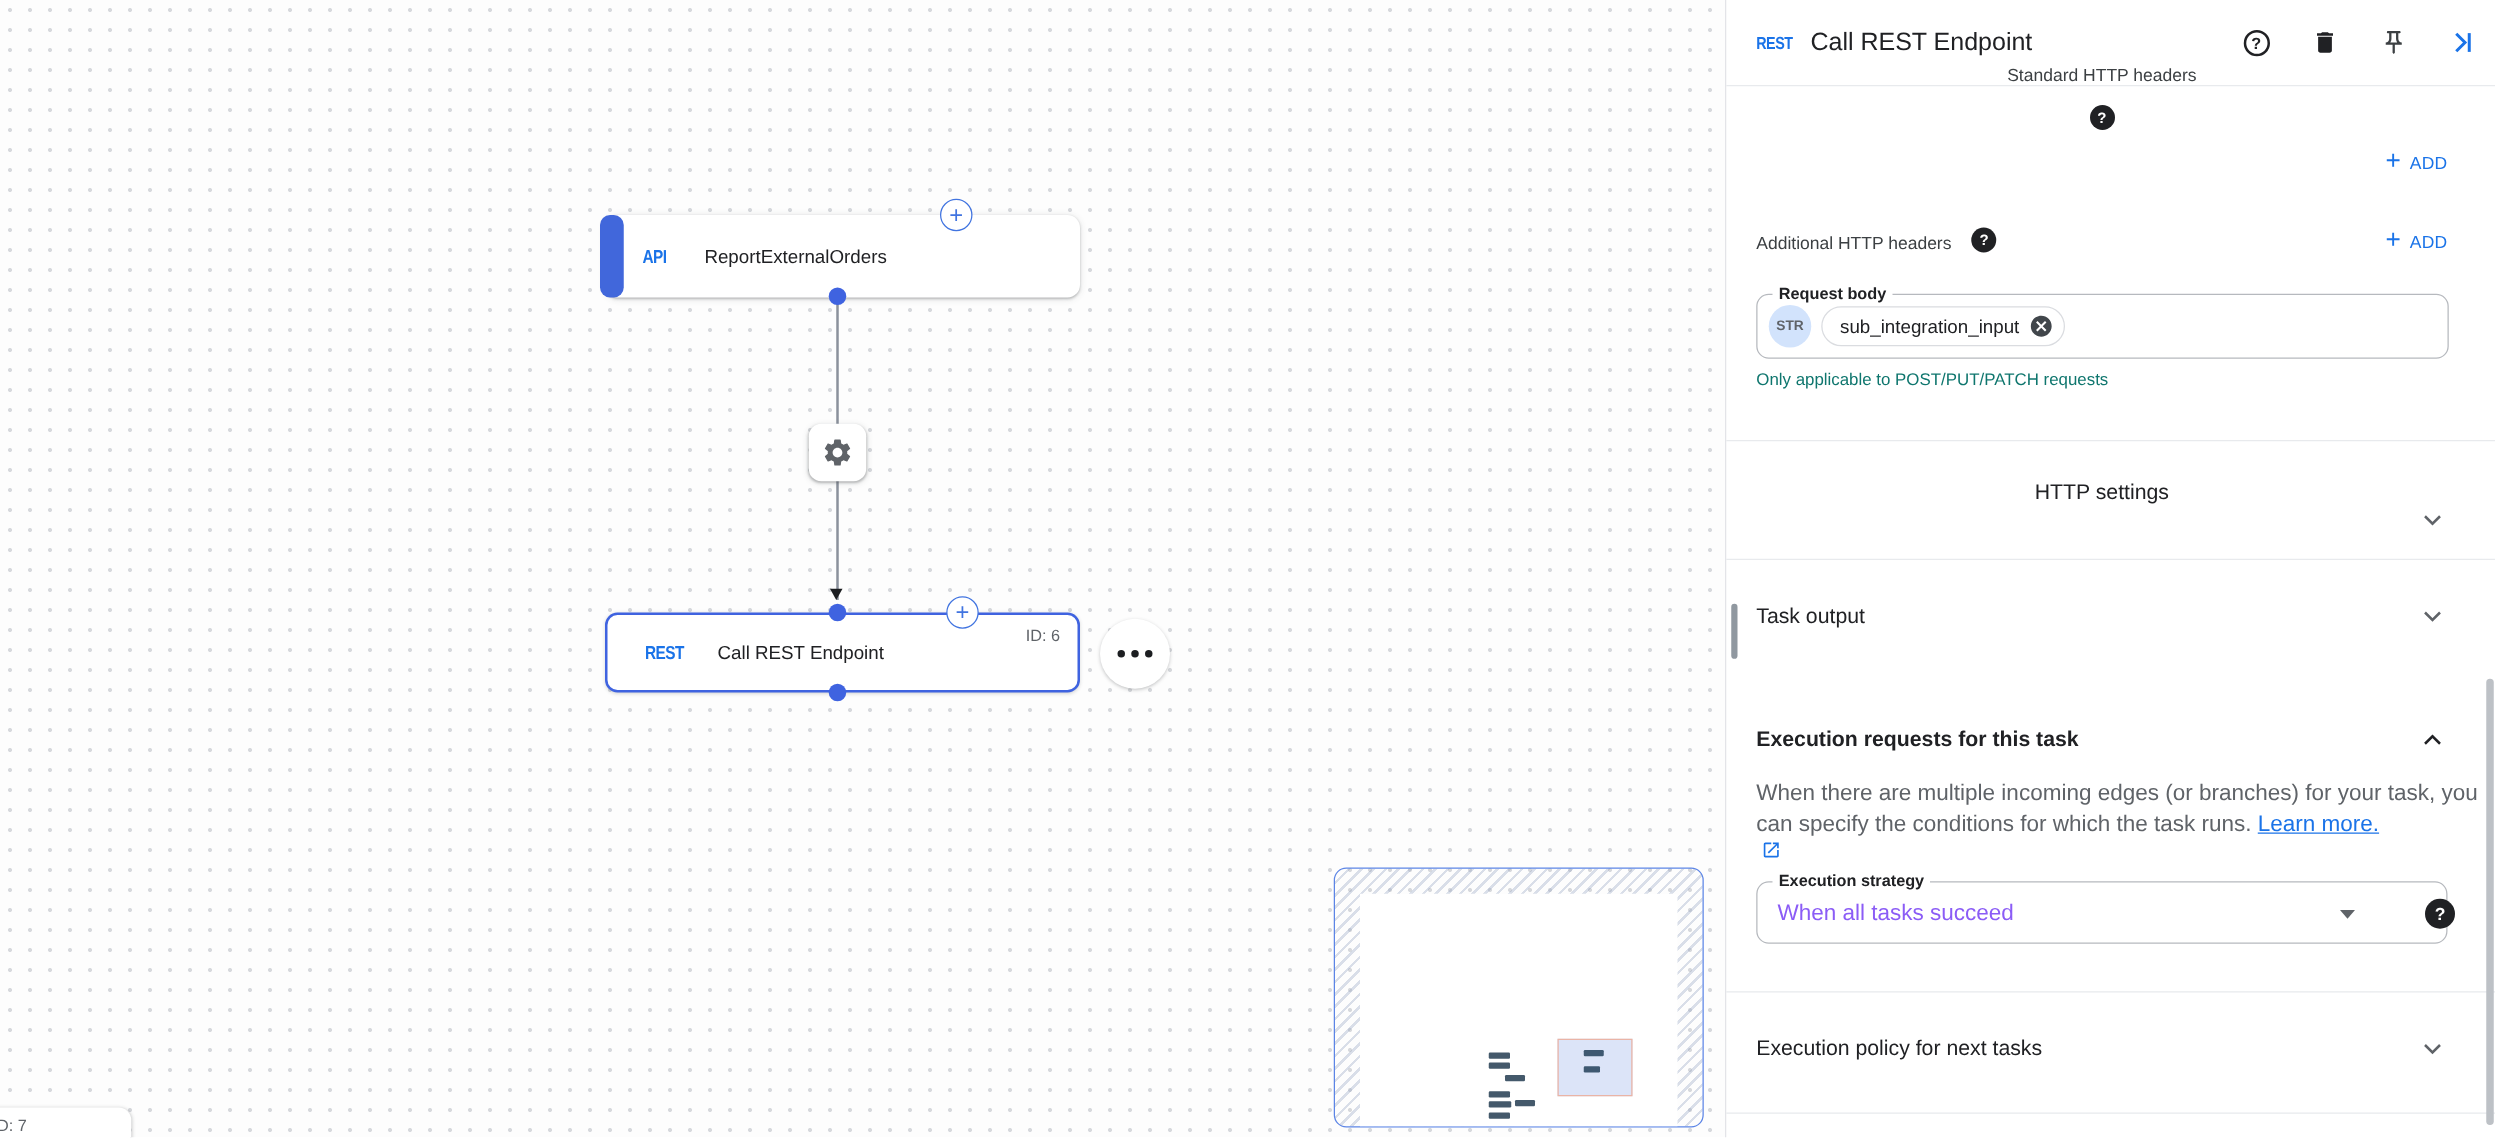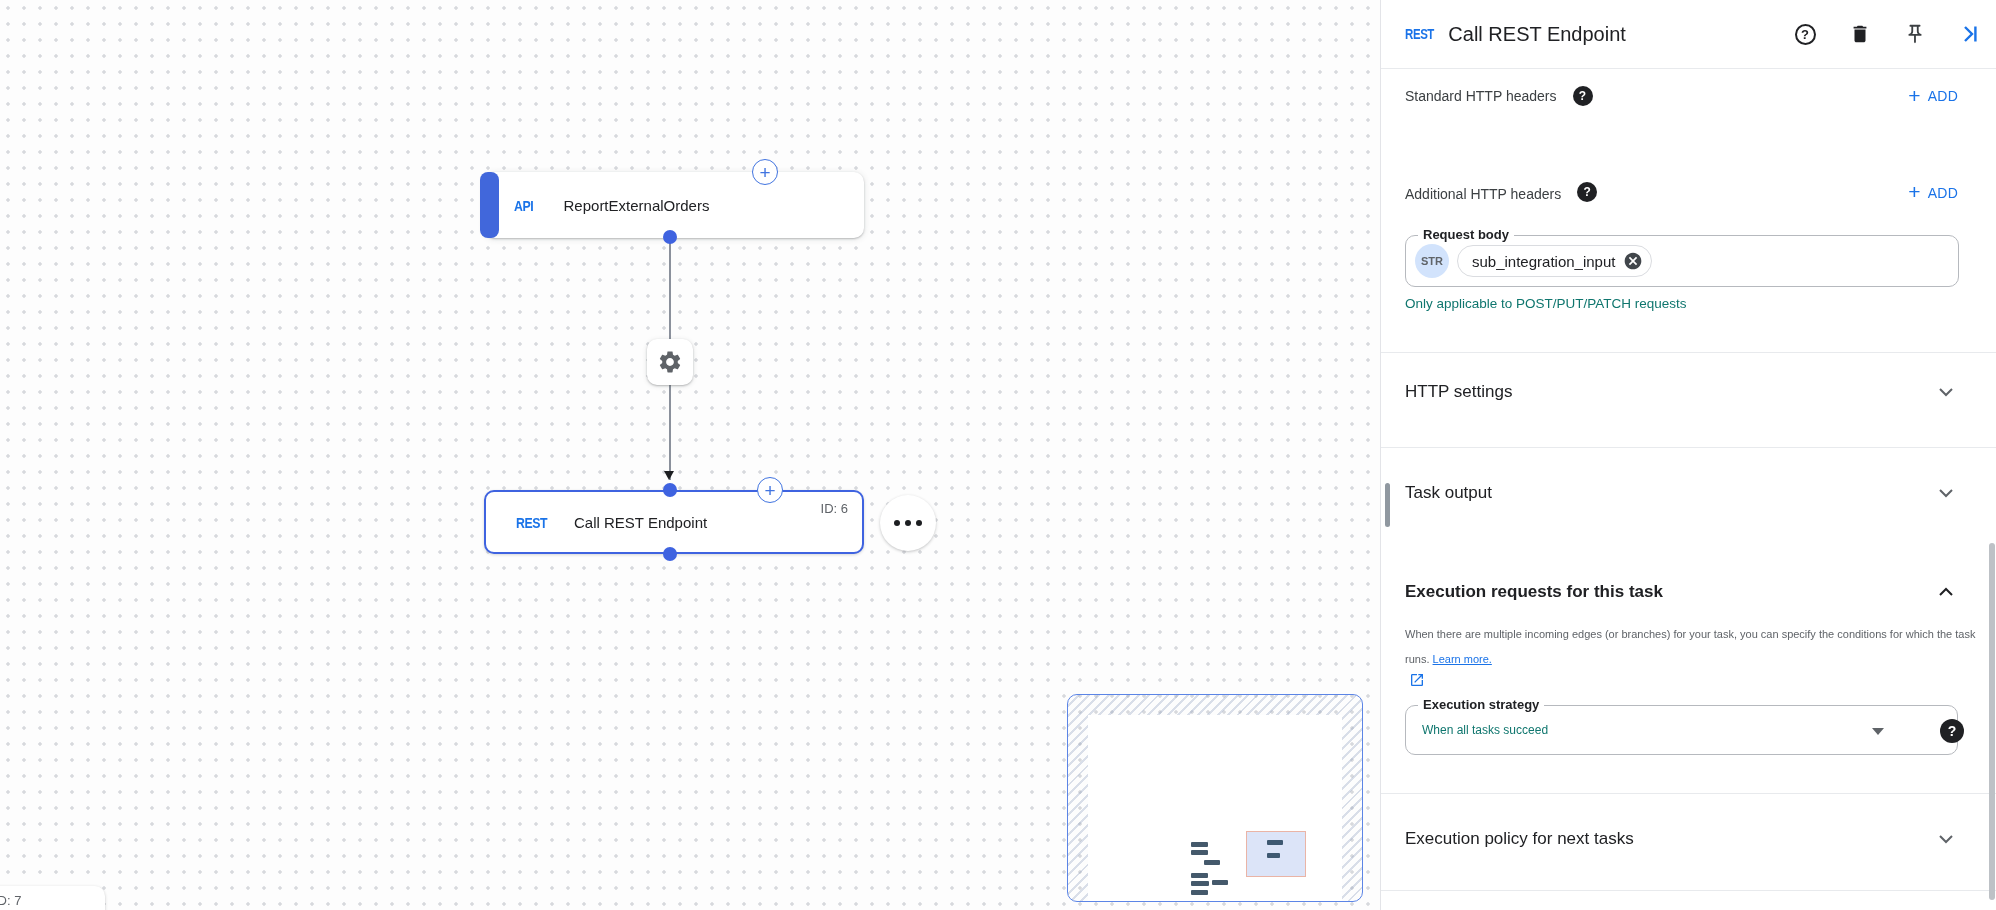--- a/index.html
+++ b/index.html
@@ -91,26 +91,26 @@
   .value-chip { margin-left:8px; display:flex; align-items:center; gap:8px;
     border:1px solid #dadce0; border-radius:17px; padding:5px 8px 5px 14px;
     font-size:15px; color:#202124; }
   .helper-text { position:absolute; left:24px; font-size:13.5px; color:#0f766e; }
 
   .section-row { position:absolute; left:24px; right:38px; display:flex; align-items:center; }
   .section-label { font-size:17px; color:#202124; font-weight:500; }
   .chevron { margin-left:auto; }
 
   .exec-desc { position:absolute; left:24px; top:622px; width:582px;
-    font-size:11px; color:#5f6368; line-height:25px; }
+    font-size:18px; color:#5f6368; line-height:25px; }
   .learn-more { color:#1a73e8; text-decoration:underline; }
   .ext-icon { vertical-align:-3px; margin-left:4px; }
 
   .select-field { left:24px; top:705px; width:553px; height:50px; }
-  .select-value { margin-left:16px; font-size:12px; color:#0f766e; }
+  .select-value { margin-left:16px; font-size:18px; color:#8b5cf6; }
   .caret-down { position:absolute; left:466px; top:22px; width:0; height:0;
     border-left:6px solid transparent; border-right:6px solid transparent;
     border-top:7px solid #5f6368; }
   .select-help { position:absolute; left:534px; top:13px; width:24px; height:24px;
     font-size:13px; }
   .select-help .hf { width:24px; height:24px; font-size:14px; }
 
   .scrollbar-right { position:absolute; left:608px; top:543px; width:6px; height:357px;
     background:#bdc1c6; border-radius:3px; }
   .scrollbar-left { position:absolute; left:4px; top:483px; width:5px; height:44px;
@@ -198,21 +198,21 @@
         <div class="icon-btn">
           <svg width="24" height="24" viewBox="0 0 24 24">
             <polyline points="7,5 14,12 7,19" fill="none" stroke="#1a73e8" stroke-width="2.4"></polyline>
             <rect x="16.2" y="4.5" width="2.4" height="15" fill="#1a73e8"></rect>
           </svg>
         </div>
       </div>
     </div>
     <div class="divider" style="top:68px;"></div>
 
-    <div class="hdr-row" style="top:70px;">
+    <div class="hdr-row" style="top:52px;flex-direction:column;">
       <span class="hdr-label">Standard HTTP headers</span>
       <span class="help-filled">?</span>
       <div class="add-btn">
         <span class="add-plus">+</span>
         <span>ADD</span>
       </div>
     </div>
 
     <div class="hdr-row" style="top:150px;align-items:flex-end;">
       <span class="hdr-label">Additional HTTP headers</span>
@@ -230,21 +230,21 @@
         <span>sub_integration_input</span>
         <svg width="20" height="20" viewBox="0 0 24 24">
             <path fill="#41464b" d="M12 2C6.47 2 2 6.47 2 12s4.47 10 10 10 10-4.47 10-10S17.53 2 12 2zm5 13.59L15.59 17 12 13.41 8.41 17 7 15.59 10.59 12 7 8.41 8.41 7 12 10.59 15.59 7 17 8.41 13.41 12 17 15.59z"></path>
           </svg>
       </span>
     </div>
     <div class="helper-text" style="top:296px;">Only applicable to POST/PUT/PATCH requests</div>
 
     <div class="divider" style="top:352px;"></div>
 
-    <div class="section-row" style="top:368px; height:48px;">
+    <div class="section-row" style="top:384px; height:48px;flex-direction:column;">
       <span class="section-label">HTTP settings</span>
       <svg class="chevron" width="24" height="24" viewBox="0 0 24 24">
           <polyline points="6,9 12,15 18,9" fill="none" stroke="#5f6368" stroke-width="2"></polyline>
         </svg>
     </div>
     <div class="divider" style="top:447px;"></div>
 
     <div class="section-row" style="top:469px; height:48px;">
       <span class="section-label">Task output</span>
       <svg class="chevron" width="24" height="24" viewBox="0 0 24 24">

